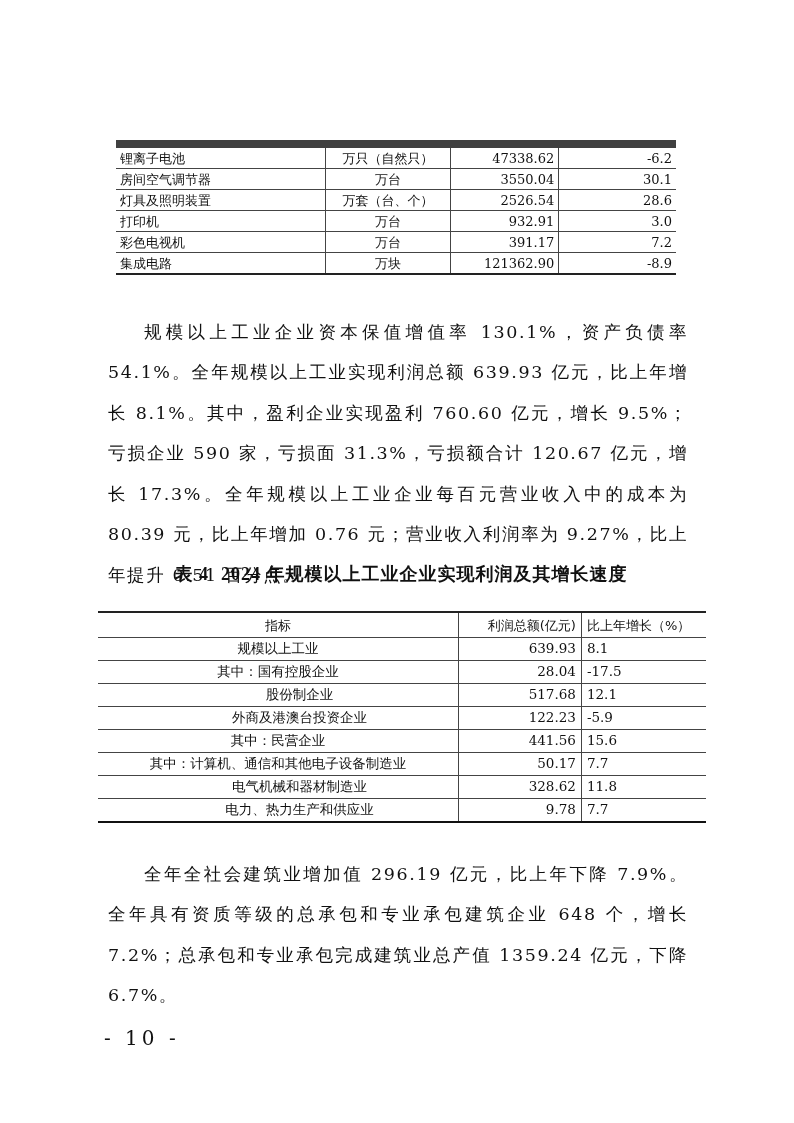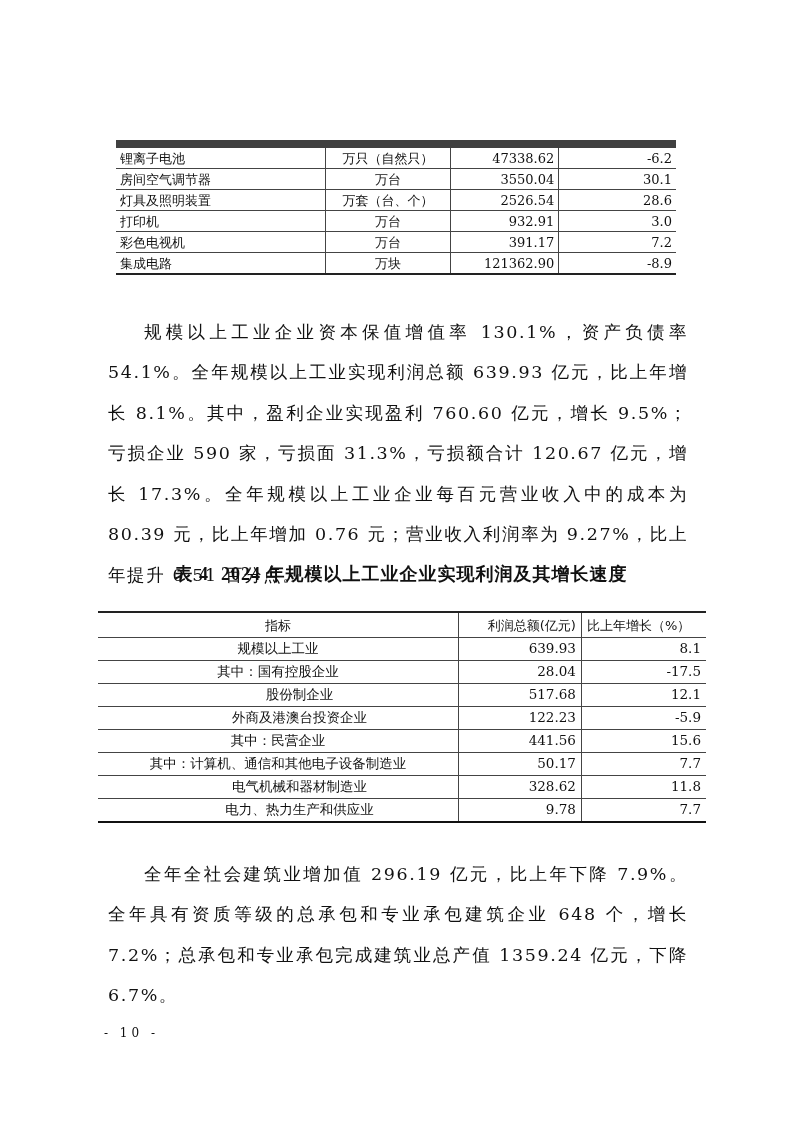--- a/index.html
+++ b/index.html
@@ -96,29 +96,29 @@
       font-weight: normal;
       font-size: 13px;
       border-top: 2px solid #222;
       height: 24px;
     }
     .t4 tr:last-child td { border-bottom: 2.5px solid #111; }
     .t4 .c-ind { width: 324px; text-align: center; }
     .t4 th.c-ind { text-align: center; }
     .t4 .c-profit { width: 116px; text-align: right; border-left: 1px solid #444; }
     .t4 th.c-profit { }
-    .t4 .c-growth { width: 116px; text-align: right; border-left: 1px solid #444; }
+    .t4 .c-growth { width: 116px; text-align: left; border-left: 1px solid #444; }
     .t4 th.c-growth { text-align: left; }
     .t4 td.indent { padding-left: 48px; }
 
     .page-number {
       position: absolute;
       left: 104px;
       top: 1026px;
-      font-size: 12px;
+      font-size: 20px;
       letter-spacing: 4px;
     }
   </style>
 </head>
 <body>
 
 <div class="page">
 
   <table class="t1">
     <tbody>

